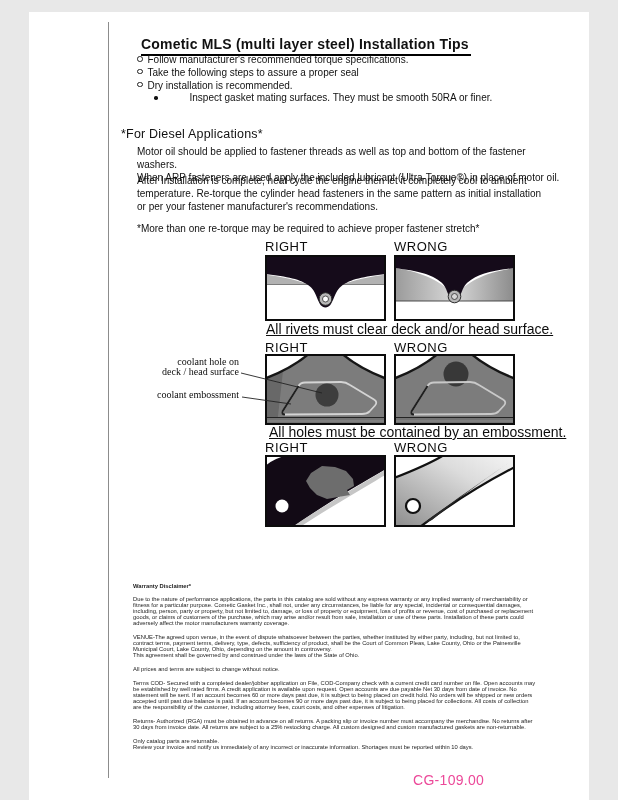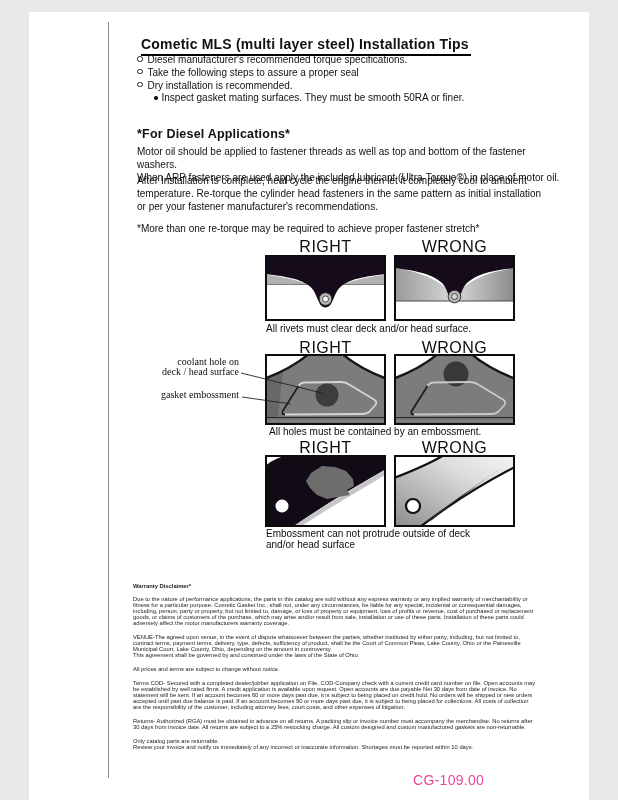--- a/index.html
+++ b/index.html
@@ -13,36 +13,36 @@
   .left-rule { position:absolute; left:79px; top:10px; width:1px; height:756px;
                background:rgba(45,45,45,0.55); }
 
   .title { position:absolute; left:112px; top:24px; margin:0;
            font-size:14px; font-weight:bold; letter-spacing:0.2px;
            border-bottom:2px solid #000; padding:0 2px 2px 0; }
 
   .tips { position:absolute; left:108px; top:42px; width:420px;
           font-size:10px; line-height:12.8px; }
   .tip-row { display:flex; align-items:baseline; }
-  .tip-row.sub { margin-left:17px; }
+  .tip-row.sub { margin-left:17px;gap:28px; }
   .obullet { flex:0 0 auto; width:3.5px; height:3.5px; border:1px solid #222;
              border-radius:50%; margin-right:5px; position:relative; top:-1.5px; }
   .fbullet { flex:0 0 auto; width:3.5px; height:3.5px; background:#111;
              border-radius:50%; margin-right:4px; position:relative; top:-1.5px; }
 
-  .h-diesel { position:absolute; left:108px; top:115px; margin:0;
-              font-size:12.5px; font-weight:bold; letter-spacing:0.2px; }
+  .h-diesel { position:absolute; left:92px; top:115px; margin:0;
+              font-size:12.5px; font-weight:normal; letter-spacing:0.2px; }
   .body { position:absolute; left:108px; width:430px; margin:0;
           font-size:10px; line-height:13px; }
   .p1 { top:133px; } .p2 { top:162px; } .p3 { top:210px; }
 
-  .fig-label { position:absolute; width:121px; text-align:center;
-               font-size:16px; line-height:14px; letter-spacing:0.5px; color:#0d0d0d; }
+  .fig-label { position:absolute; width:121px; 
+               font-size:13px; line-height:14px; letter-spacing:0.5px; color:#0d0d0d; }
   .diag { position:absolute; display:block; }
-  .caption { position:absolute; margin:0; font-size:10px; line-height:10.5px; color:#0d0d0d; }
+  .caption { position:absolute; margin:0; font-size:14px; line-height:10.5px; color:#0d0d0d;text-decoration:underline; }
 
   .ann { position:absolute; left:104px; width:106px; text-align:right;
          font-size:10px; line-height:9.8px; color:#0d0d0d;font-family:Liberation Serif, serif; }
   .ann1 { top:345px; } .ann2 { top:378px; }
   .leader-svg { position:absolute; left:104px; top:340px; pointer-events:none; }
 
   .legal { position:absolute; left:104px; top:571px; width:434px;
            font-size:5.8px; line-height:6.15px; color:#1c1c1c; }
   .legal p { margin:0 0 7.5px 0; white-space:pre-line; }
   .legal p.head { font-weight:bold; margin-bottom:6.5px; }
@@ -55,21 +55,21 @@
 
 <div class="page">
 
   <div class="left-rule"></div>
 
   <h1 class="title">Cometic MLS (multi layer steel) Installation Tips</h1>
 
   <div class="tips">
     <div class="tip-row">
       <span class="obullet"></span>
-      <span>Diesel manufacturer's recommended torque specifications.</span>
+      <span>Follow manufacturer's recommended torque specifications.</span>
     </div>
     <div class="tip-row">
       <span class="obullet"></span>
       <span>Take the following steps to assure a proper seal</span>
     </div>
     <div class="tip-row">
       <span class="obullet"></span>
       <span>Dry installation is recommended.</span>
     </div>
     <div class="tip-row sub">
@@ -146,21 +146,21 @@
     <line x1="0" y1="63.5" x2="121" y2="63.5" stroke="#232323" stroke-width="1"></line>
     <line x1="0" y1="67" x2="121" y2="67" stroke="#989898" stroke-width="0.7"></line>
     <circle cx="62" cy="20" r="12.5" fill="#383838"></circle>
     <path d="M20,60.5 Q16.5,60.5 17.5,57.5 L33.5,32 Q35.5,28.5 40,28.5 L76,28 Q81,28 85,31 L109,45.5 Q113,48 110,51.5 L104.5,57.5 Q102,60 97,60 Z" stroke="#c9c9c9" stroke-width="1.8" fill="none" stroke-linejoin="round"></path>
     <path d="M20,60.5 Q16.5,60.5 17.5,57.5 L33.5,32" stroke="#1f1f1f" stroke-width="2" fill="none"></path>
     <rect x="1" y="1" width="119" height="69" fill="none" stroke="#0c0c0c" stroke-width="2"></rect>
   </svg>
 
   <div class="ann ann1 pre">coolant hole on
 deck / head surface</div>
-  <div class="ann ann2">gasket embossment</div>
+  <div class="ann ann2">coolant embossment</div>
   <svg class="leader-svg" width="200" height="60" viewBox="0 0 200 60">
     <line x1="108" y1="21" x2="189" y2="41" stroke="#222" stroke-width="0.9"></line>
     <line x1="109" y1="45" x2="158" y2="52" stroke="#222" stroke-width="0.9"></line>
   </svg>
 
   <p class="caption" style="left:240px; top:415px;">All holes must be contained by an embossment.</p>
 
   <div class="fig-label" style="left:236px; top:429px;">RIGHT</div>
   <div class="fig-label" style="left:365px; top:429px;">WRONG</div>
 
@@ -182,22 +182,20 @@
           <stop offset="100%" stop-color="#8c8c8c"></stop>
       </linearGradient>
     </defs>
     <rect x="0" y="0" width="121" height="72" fill="#ffffff"></rect>
     <path d="M0,23 C18,16 36,8.5 50,0 L121,0 L121,12 C88,29 55,50 26,72 L0,72 Z" fill="url(#g3w)" stroke="#111" stroke-width="2.2"></path>
     <path d="M30,68 C62,44 90,25 117,6 C94,22 66,42 38,65 Z" fill="#282828"></path>
     <circle cx="19" cy="51" r="7" fill="#ffffff" stroke="#111" stroke-width="2.2"></circle>
     <rect x="1" y="1" width="119" height="70" fill="none" stroke="#0c0c0c" stroke-width="2"></rect>
   </svg>
 
-  <p class="caption pre" style="left:237px; top:517px;">Embossment can not protrude outside of deck
-and/or head surface</p>
 
   <div class="legal">
     <p class="head">Warranty Disclaimer*</p>
     <p>Due to the nature of performance applications, the parts in this catalog are sold without any express warranty or any implied warranty of merchantability or
 fitness for a particular purpose.  Cometic Gasket Inc., shall not, under any circumstances, be liable for any special, incidental or consequential damages,
 including, person, party or property, but not limited to, damage, or loss of property or equipment, loss of profits or revenue, cost of purchased or replacement
 goods, or claims of customers of the purchase, which may arise and/or result from sale, installation or use of these parts.  Installation of these parts could
 adversely affect the motor manufacturers warranty coverage.</p>
     <p>VENUE-The agreed upon venue, in the event of dispute whatsoever between the parties, whether instituted by either party, including, but not limited to,
 contract terms, payment terms, delivery, type, defects, sufficiency of product, shall be the Court of Common Pleas, Lake County, Ohio or the Painesville

